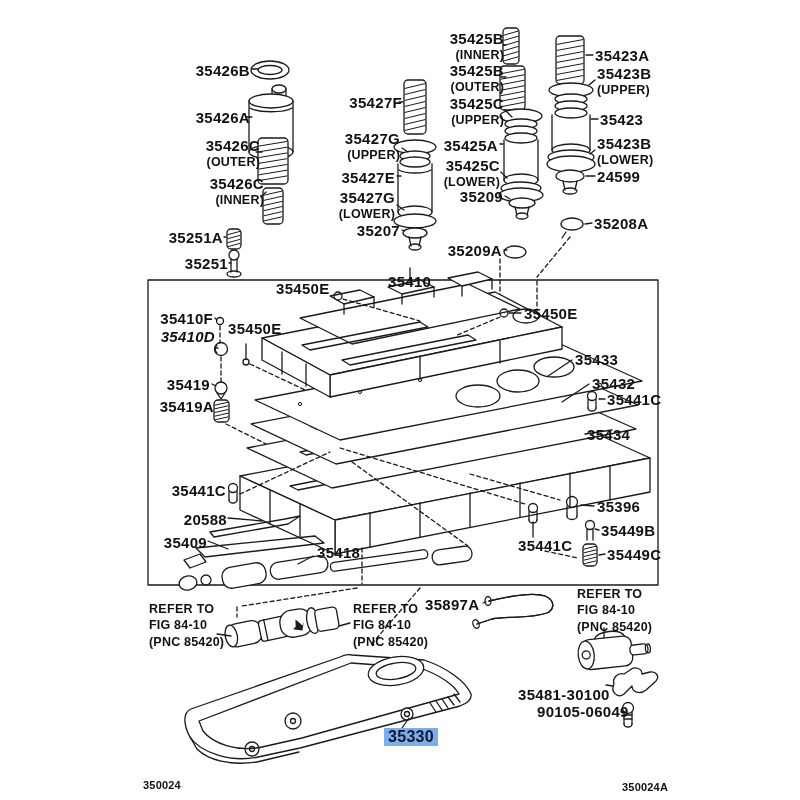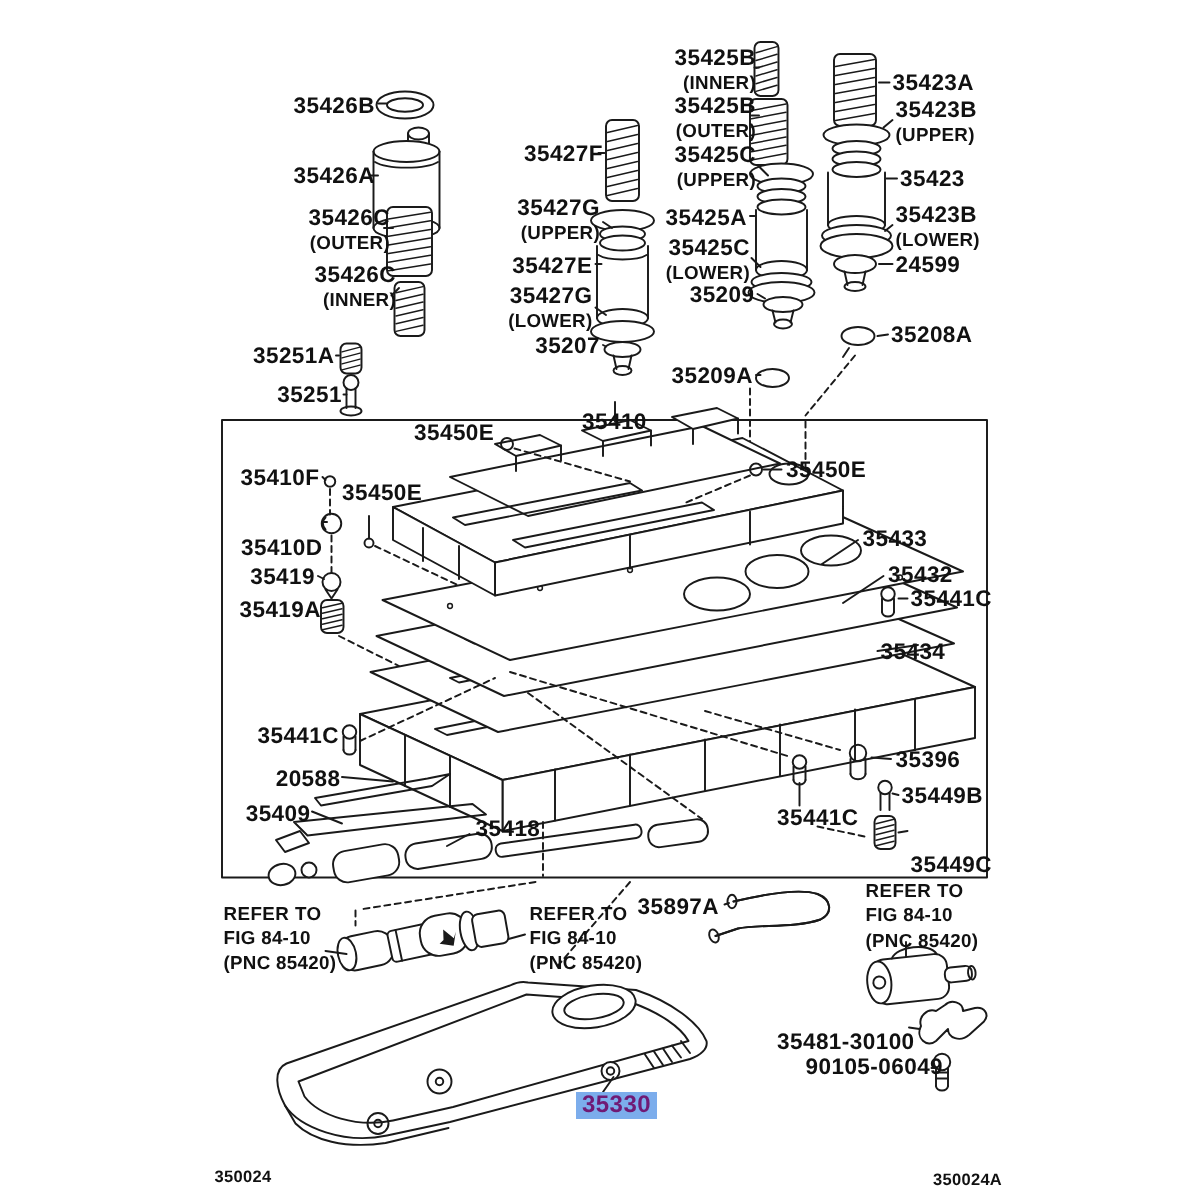--- a/index.html
+++ b/index.html
@@ -9,21 +9,21 @@
   svg *{stroke:#1a1a1a;stroke-width:1.3;fill:none;stroke-linecap:round;stroke-linejoin:round;}
   svg .wf{fill:#ffffff;}
   svg .blk{fill:#1a1a1a;stroke:none;}
   svg .dash{stroke-dasharray:4 3;}
   svg .thin{stroke-width:1;}
   .lbl{position:absolute;color:#111;white-space:nowrap;z-index:5;}
   .lbl .main{font-weight:bold;font-size:15px;line-height:1.1;letter-spacing:.3px;}
   .lbl .sub{font-weight:bold;font-size:12.5px;line-height:1.15;letter-spacing:.2px;}
   .lbl.note .main,.lbl.note .sub{font-size:12.5px;line-height:1.3;}
   .lbl.footer .main{font-weight:600;font-size:11px;letter-spacing:.2px;}
-  .lbl.selected .main{background:#7cadec;color:#701a75;padding:0 4px;font-size:16px;}
+  .lbl.selected .main{background:#7cadec;color:#0f172a;padding:0 4px;font-size:16px;}
 </style>
 </head>
 <body>
 
 <div class="stage">
 
 <svg width="800" height="800" viewBox="0 0 800 800">
 
   <g>
     <ellipse cx="270" cy="70" rx="19" ry="9"></ellipse>
@@ -537,21 +537,21 @@
     </div>
     <div class="lbl part" style="left: 276px; top: 281px;">
       <div class="main">35450E</div>
     </div>
     <div class="lbl part" style="right: 587px; text-align: right; top: 311px;">
       <div class="main">35410F</div>
     </div>
     <div class="lbl part" style="left: 228px; top: 321px;">
       <div class="main">35450E</div>
     </div>
-    <div class="lbl part" style="right: 585px; text-align: left; top: 358px;">
+    <div class="lbl part" style="right: 585px; text-align: left; top: 329px; font-style: italic;">
       <div class="main">35410D</div>
     </div>
     <div class="lbl part" style="right: 590px; text-align: center; top: 377px;">
       <div class="main">35419</div>
     </div>
     <div class="lbl part" style="right: 586px; text-align: right; top: 399px;">
       <div class="main">35419A</div>
     </div>
     <div class="lbl part" style="left: 524px; top: 306px;">
       <div class="main">35450E</div>
@@ -582,21 +582,21 @@
     </div>
     <div class="lbl part" style="left: 597px; top: 499px;">
       <div class="main">35396</div>
     </div>
     <div class="lbl part" style="left: 601px; top: 523px;">
       <div class="main">35449B</div>
     </div>
     <div class="lbl part" style="left: 518px; top: 538px;">
       <div class="main">35441C</div>
     </div>
-    <div class="lbl part" style="left: 607px; top: 547px; margin-top: 22px;">
+    <div class="lbl part" style="left: 607px; top: 547px;">
       <div class="main">35449C</div>
     </div>
     <div class="lbl note" style="left: 149px; top: 601px;">
       <div class="main">REFER TO</div>
       <div class="sub">FIG 84-10</div>
       <div class="sub">(PNC 85420)</div>
     </div>
     <div class="lbl note" style="left: 353px; top: 601px;">
       <div class="main">REFER TO</div>
       <div class="sub">FIG 84-10</div>

